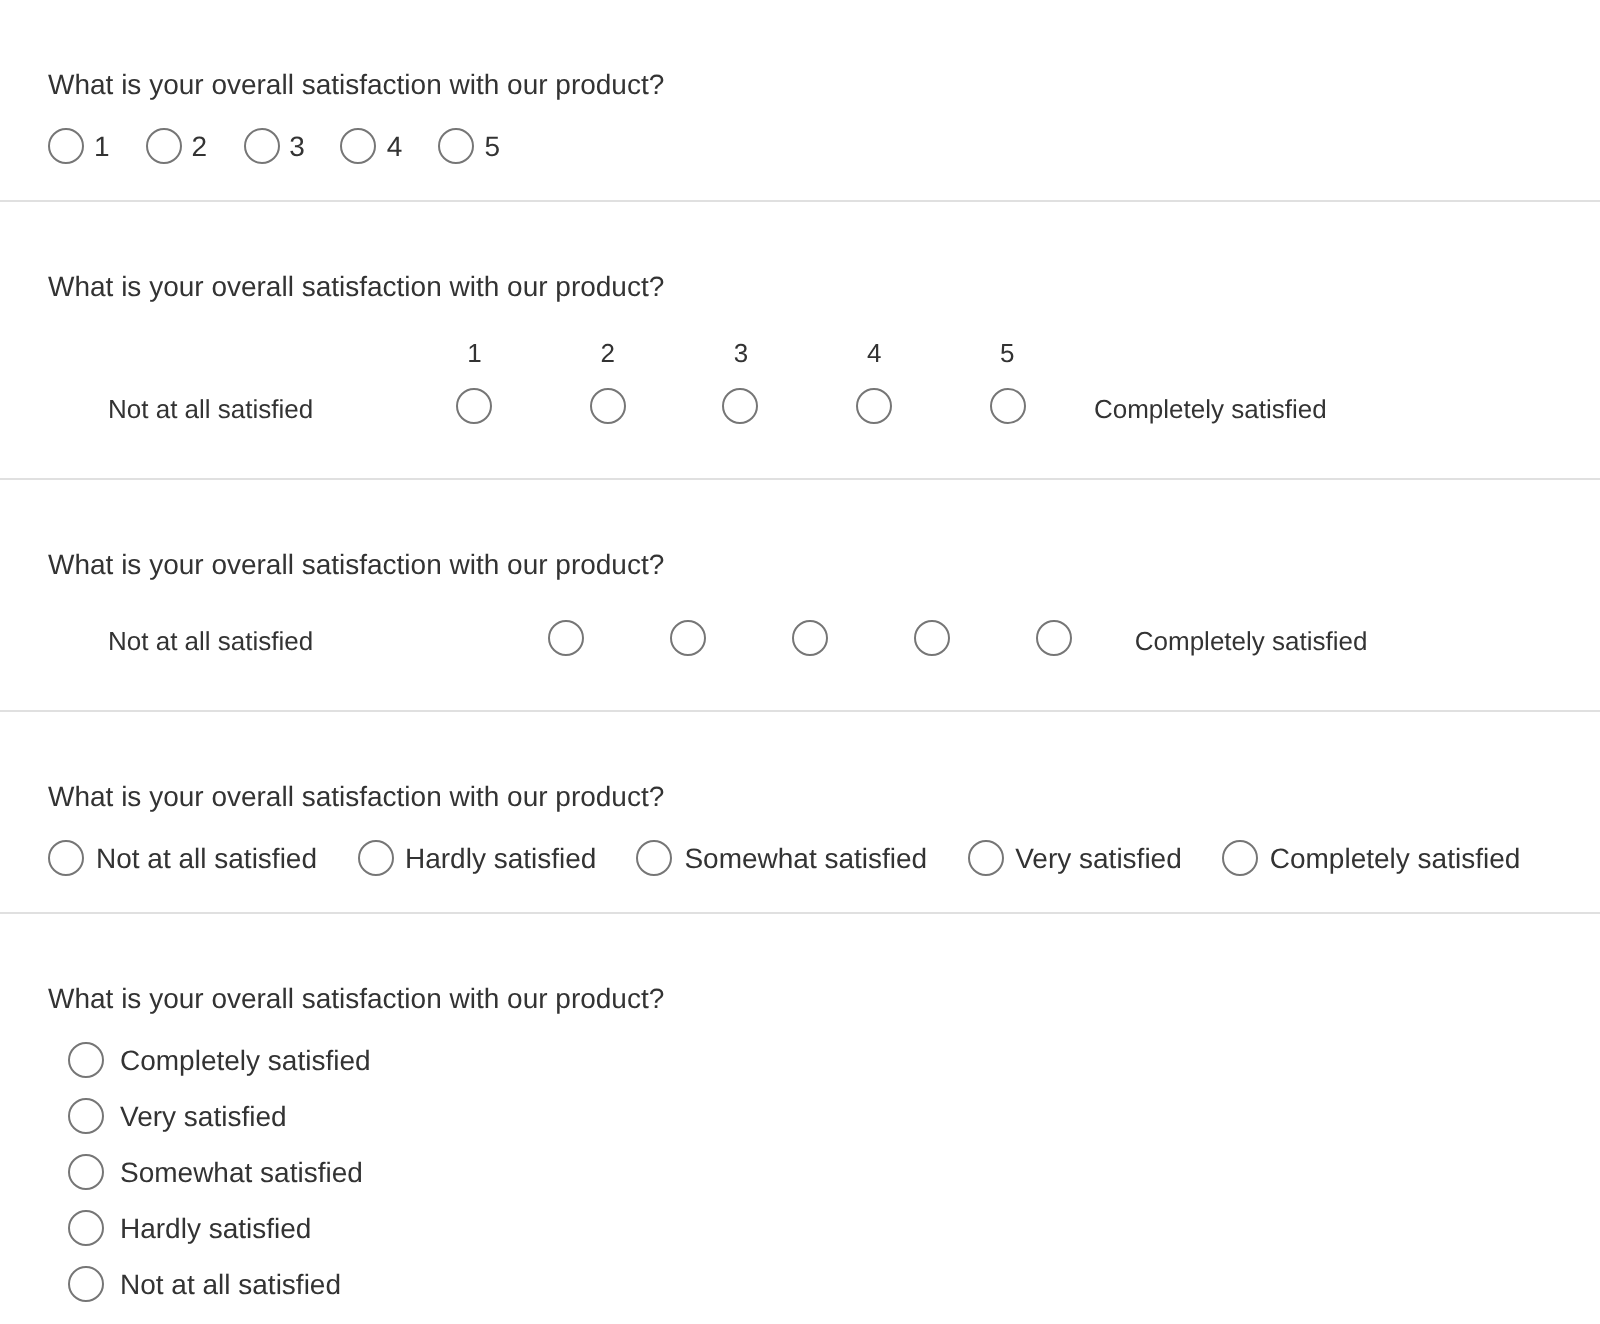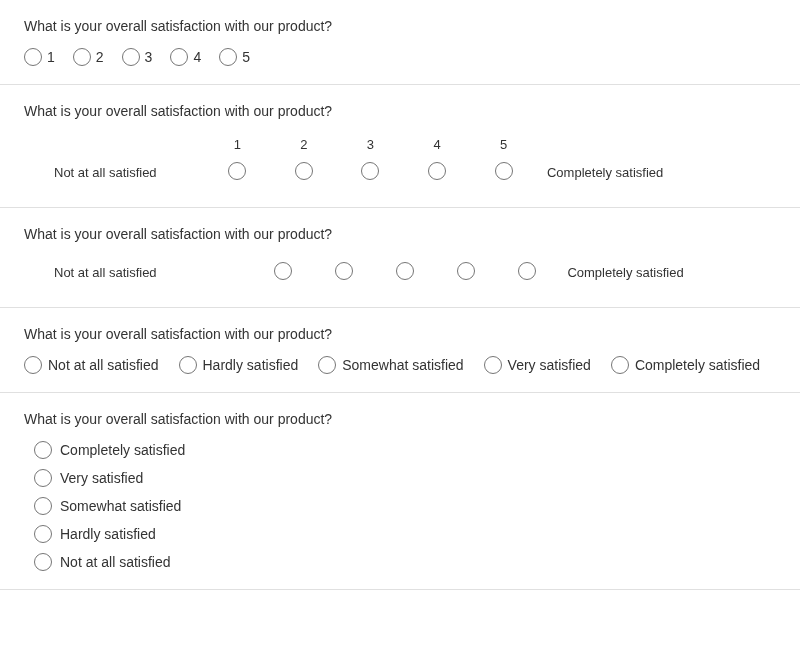--- a/index.html
+++ b/index.html
@@ -8,20 +8,21 @@
       font-size: 14px;
       color: #333;
       background: #fff;
       width: 800px;
       min-height: 662px;
     }
 
     .section {
       padding: 18px 24px 18px 24px;
       border-bottom: 1px solid #e0e0e0;
+      margin-top: 16px;
     }
 
     .question {
       font-size: 14px;
       color: #333;
       margin-bottom: 14px;
     }
 
     
     .radio-row {

